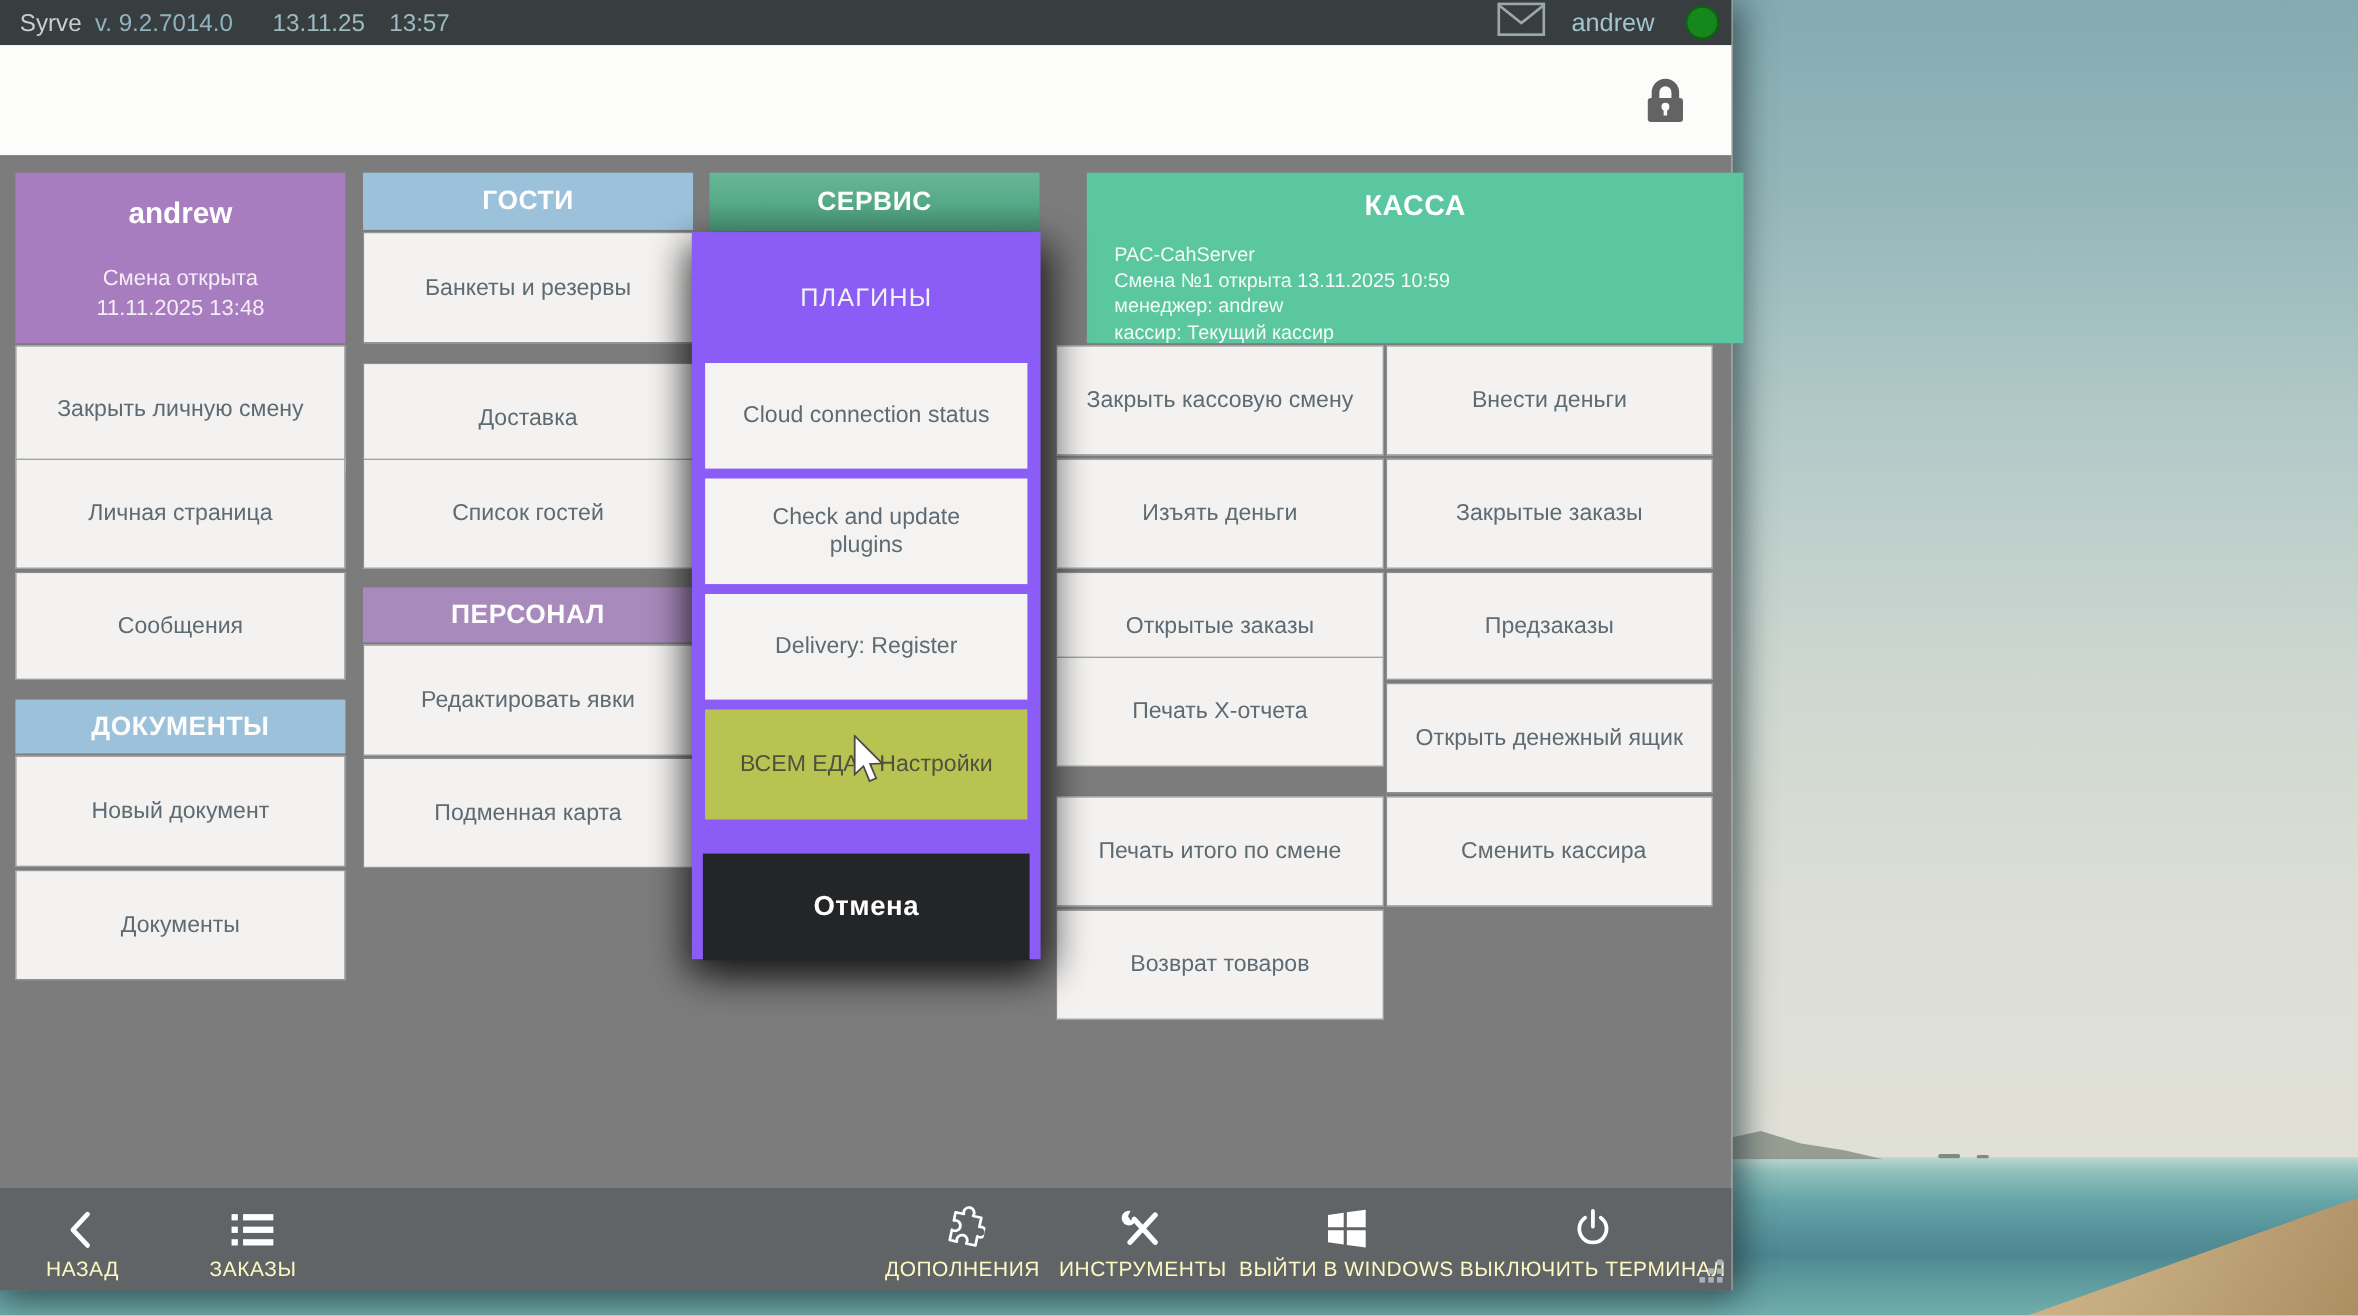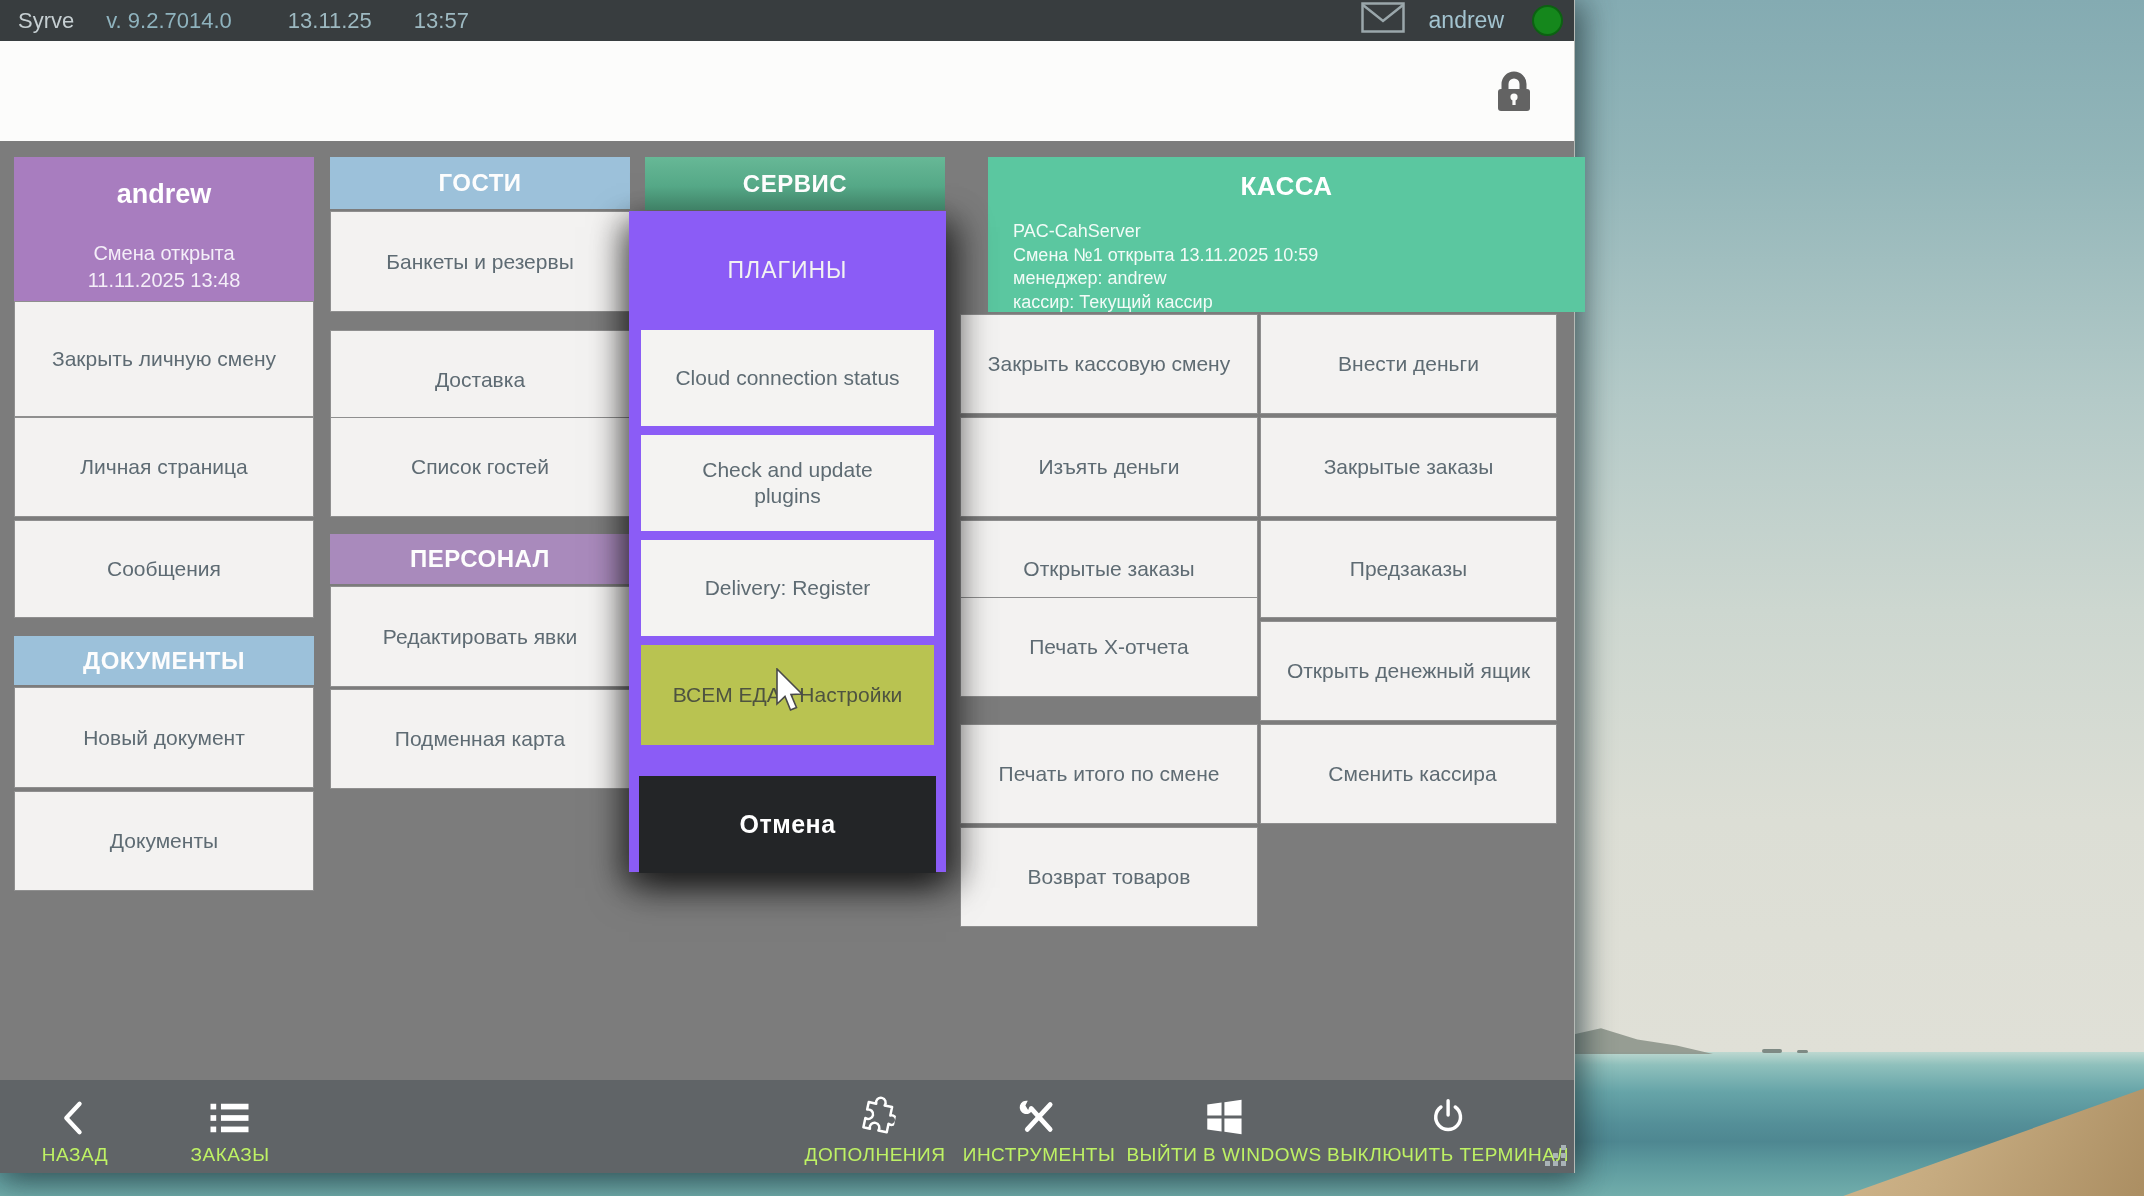--- a/index.html
+++ b/index.html
@@ -13,21 +13,21 @@
   .headland{position:absolute;left:1573px;top:1026px;width:140px;height:28px;background:#8e968c;opacity:.9;
     clip-path:polygon(0 100%,0 30%,20% 8%,46% 48%,74% 70%,100% 100%);}
   .islet{position:absolute;background:#7e8a84;border-radius:2px;}
   .grass{position:absolute;left:1806px;top:1078px;width:338px;height:118px;
     clip-path:polygon(100% 9%,11% 100%,100% 100%);
     background:linear-gradient(120deg,#d6bc92 0%,#c6ab80 45%,#ab8e62 100%);}
   
   .window{position:absolute;left:0;top:0;width:1574px;height:1173px;background:#7c7c7c;
     box-shadow:12px 0 26px rgba(35,55,60,.45),0 12px 26px rgba(35,55,60,.45);border-right:1px solid #b6bab6;}
   .topbar{position:absolute;left:0;top:0;width:100%;height:41px;background:#383d3f;
-    display:flex;align-items:center;color:#a9bec5;font-size:22px;gap:20px;}
+    display:flex;align-items:center;color:#a9bec5;font-size:22px;}
   .topbar .app{margin-left:18px;color:#c6cfd2;}
   .topbar .ver{margin-left:12px;color:#8fb3be;}
   .topbar .dt{margin-left:36px;color:#9db9c1;}
   .topbar .tm{margin-left:22px;color:#9db9c1;}
   .topbar .right{margin-left:auto;display:flex;align-items:center;}
   .topbar .user{margin-left:24px;color:#a3c4d0;font-size:23px;}
   .status-dot{width:27px;height:27px;border-radius:50%;background:#15871c;border:2px solid #0c6212;
     margin-left:28px;margin-right:11px;}
   .whitebar{position:absolute;left:0;top:41px;width:100%;height:100px;background:#fcfcfb;}
   .lock{position:absolute;right:37px;top:27px;}
@@ -52,21 +52,21 @@
     justify-content:center;text-align:center;font-size:21px;line-height:26px;padding:0 28px;box-sizing:border-box;}
   .dd-item.first{margin-top:2px;}
   .dd-item.hl{margin-top:3px;height:100px;margin-bottom:0;background:#b9c351;color:#4e5340;}
   .dd-cancel{margin:31px 10px 0;height:97px;background:#232527;color:#fff;display:flex;align-items:center;
     justify-content:center;font-size:25px;font-weight:bold;letter-spacing:.5px;}
   .service-hdr{background:linear-gradient(180deg,#67b896 0%,#55a887 55%,#3f8166 100%);z-index:11;}
   
   .cursor{position:absolute;left:775px;top:527px;z-index:20;}
   
   .bottombar{position:absolute;left:0;top:1080px;width:100%;height:93px;background:#606467;}
-  .nav{position:absolute;bottom:7px;transform:translateX(-50%);text-align:center;color:#bef264;
+  .nav{position:absolute;bottom:7px;transform:translateX(-50%);text-align:center;color:#fef9c3;
     font-size:19px;letter-spacing:.5px;white-space:nowrap;}
   .nav .ic{height:42px;display:flex;align-items:flex-end;justify-content:center;margin-bottom:7px;}
   .grip{position:absolute;right:5px;bottom:4px;width:24px;height:24px;}
   .grip i{position:absolute;width:5px;height:5px;background:#a9b3b7;}
 </style>
 </head>
 <body>
 
 <div class="desktop">
 
@@ -109,21 +109,21 @@
 
     <div class="main">
 
       <div class="tile user-hdr" style="left:14px;top:16px;width:300px;height:155px;background:#a87dbf;">
         <div class="u-title">andrew</div>
         <div class="u-sub">
           <div>Смена открыта</div>
           <div>11.11.2025 13:48</div>
         </div>
       </div>
-      <div class="tile" style="left:14px;top:160px;width:300px;height:116px;">Закрыть личную смену</div>
+      <div class="tile" style="left:14px;top:173px;width:300px;height:116px;">Закрыть личную смену</div>
       <div class="tile" style="left:14px;top:276px;width:300px;height:100px;">Личная страница</div>
       <div class="tile" style="left:14px;top:379px;width:300px;height:98px;">Сообщения</div>
       <div class="tile hdr" style="left:14px;top:495px;width:300px;height:49px;background:#9cc1da;">ДОКУМЕНТЫ</div>
       <div class="tile" style="left:14px;top:546px;width:300px;height:101px;">Новый документ</div>
       <div class="tile" style="left:14px;top:650px;width:300px;height:100px;">Документы</div>
 
       <div class="tile hdr" style="left:330px;top:16px;width:300px;height:52px;background:#9cc1da;">ГОСТИ</div>
       <div class="tile" style="left:330px;top:70px;width:300px;height:101px;">Банкеты и резервы</div>
       <div class="tile" style="left:330px;top:189px;width:300px;height:100px;">Доставка</div>
       <div class="tile" style="left:330px;top:276px;width:300px;height:100px;">Список гостей</div>

